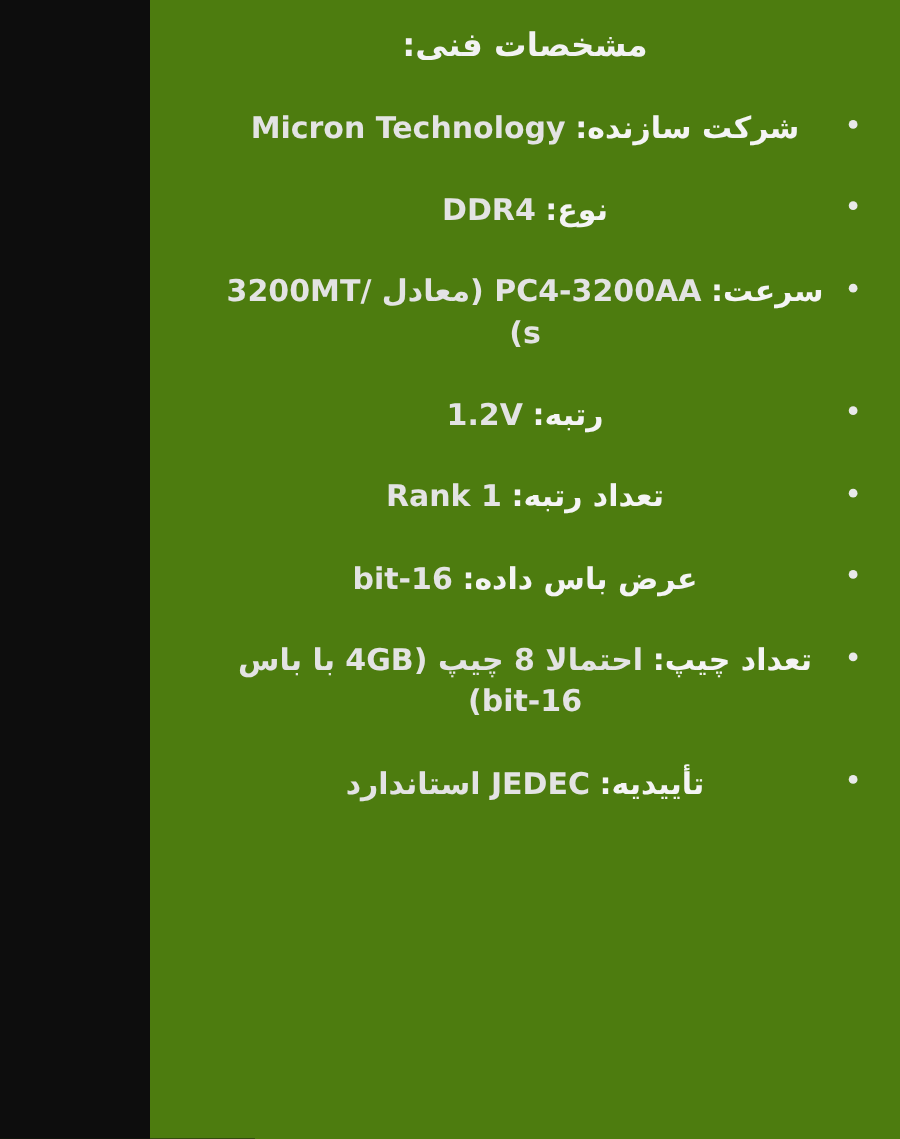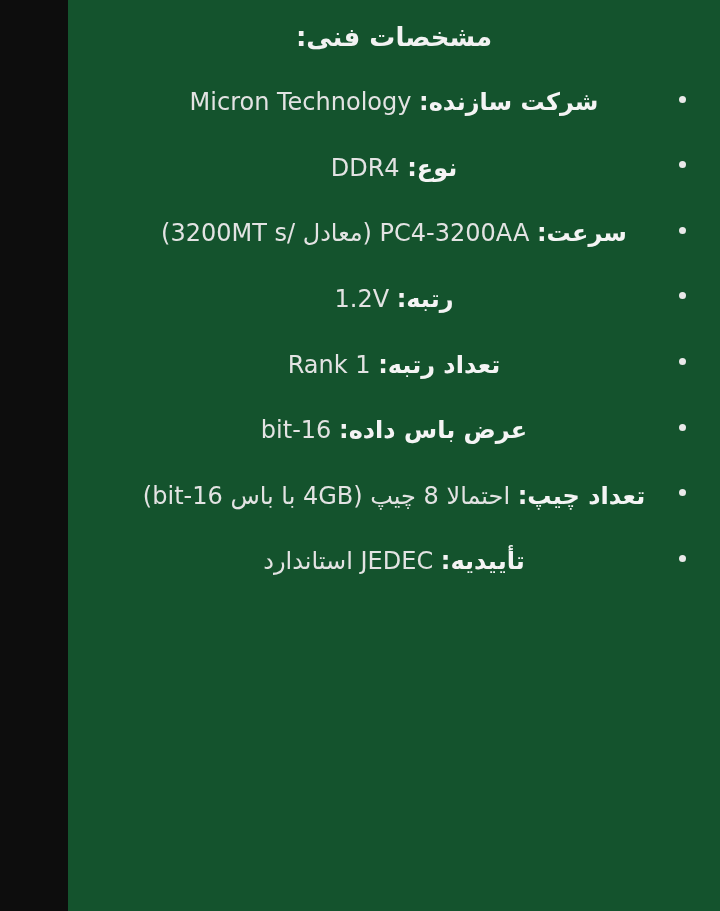--- a/index.html
+++ b/index.html
@@ -9,25 +9,25 @@
     width: 720px;
     height: 911px;
     overflow: hidden;
   }
   body {
     font-family: "DejaVu Sans", "Liberation Sans", sans-serif;
     color: #e8e8e8;
     direction: rtl;
   }
   .page {
-    width: 652px;
+    width: 600px;
     height: 911px;
     box-sizing: border-box;
     padding: 14px 30px 10px 30px;
-    background: #14532d;
+    background: #4d7c0f;
   }
   .spec-title {
     font-size: 26px;
     font-weight: bold;
     color: #f2f2f2;
     text-align: center;
     margin: 8px 0 34px 0;
     letter-spacing: 0;
   }
   .spec-list {
@@ -53,21 +53,21 @@
     height: 7px;
     border-radius: 50%;
     background: #e9e9e9;
     display: inline-block;
   }
   .spec-item .label {
     font-weight: bold;
     color: #f4f4f4;
   }
   .spec-item .value {
-    font-weight: normal;
+    font-weight: bold;
     color: #e3e3e3;
     margin-top: 45px;
   }
 </style>
 </head>
 <body>
 
 <div class="page">
   <div class="spec-title">مشخصات فنی:</div>
   <ul class="spec-list">

